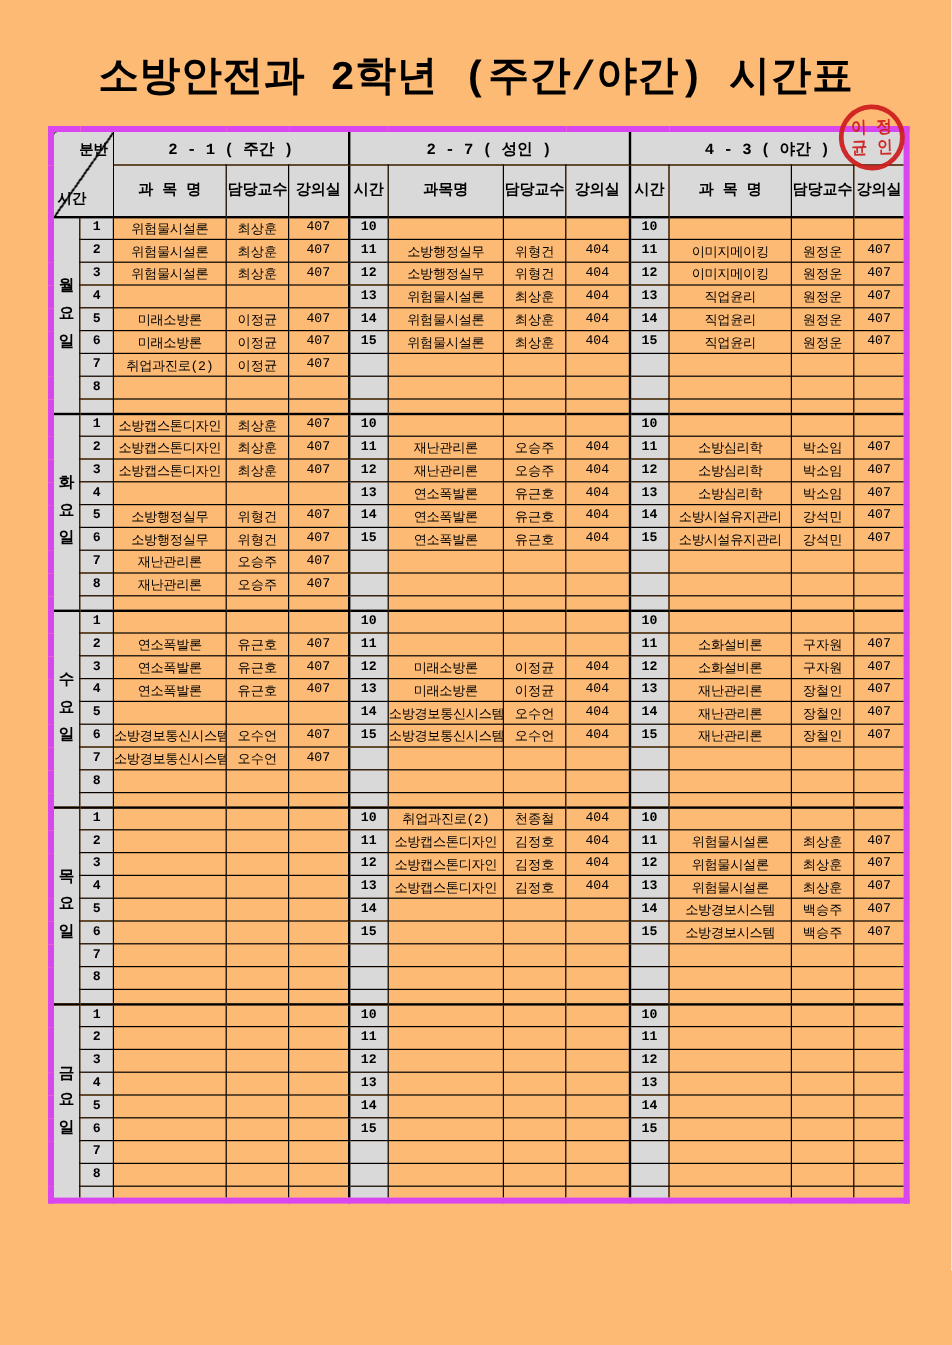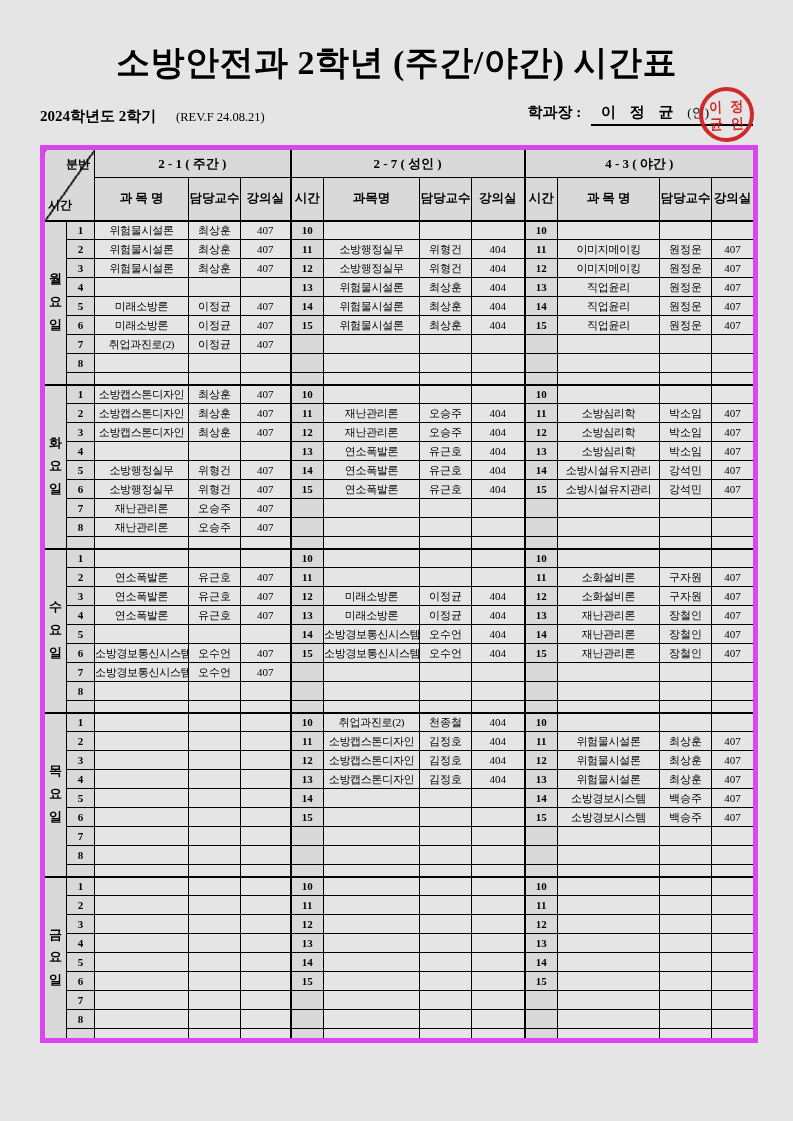--- a/index.html
+++ b/index.html
@@ -1,21 +1,21 @@
 <!DOCTYPE html>
 <html><head>
 <meta charset="utf-8">
 <style>
   * { box-sizing: border-box; }
   html,body { margin:0; padding:0; background:#fff; }
   .page {
     position: relative;
     width: 793px; height: 1121px;
-    background: #e5e5e5;
-    font-family: Liberation Serif, serif;
+    background: #fdba74;
+    font-family: Liberation Mono, monospace;
     color: #000;
     overflow: hidden;
   }
   .doc { position: absolute; left: 40px; top: 40px; width: 713px; }
 
   h1.title {
     margin: 0; text-align: center;
     font-size: 34px; font-weight: 800; letter-spacing: 0.5px;
   }
   .subrow {
@@ -88,30 +88,20 @@
   }
 </style>
 </head>
 <body>
 
 <div class="page">
   <div class="doc">
 
     <h1 class="title">소방안전과 2학년 (주간/야간) 시간표</h1>
 
-    <div class="subrow">
-      <div>
-        <span class="semester">2024학년도 2학기</span>
-        <span class="revision">(REV.F 24.08.21)</span>
-      </div>
-      <div>
-        <span class="dept-label">학과장 :</span>
-        <span class="sig"><span>이 정 균</span> <span class="seal-suffix">(인)</span></span>
-      </div>
-    </div>
 
     <table class="tt">
       <colgroup>
         <col style="width:24px">
           <col style="width:28px">
           <col style="width:94px">
           <col style="width:52px">
           <col style="width:50px">
         <col style="width:33px">
           <col style="width:96px">

